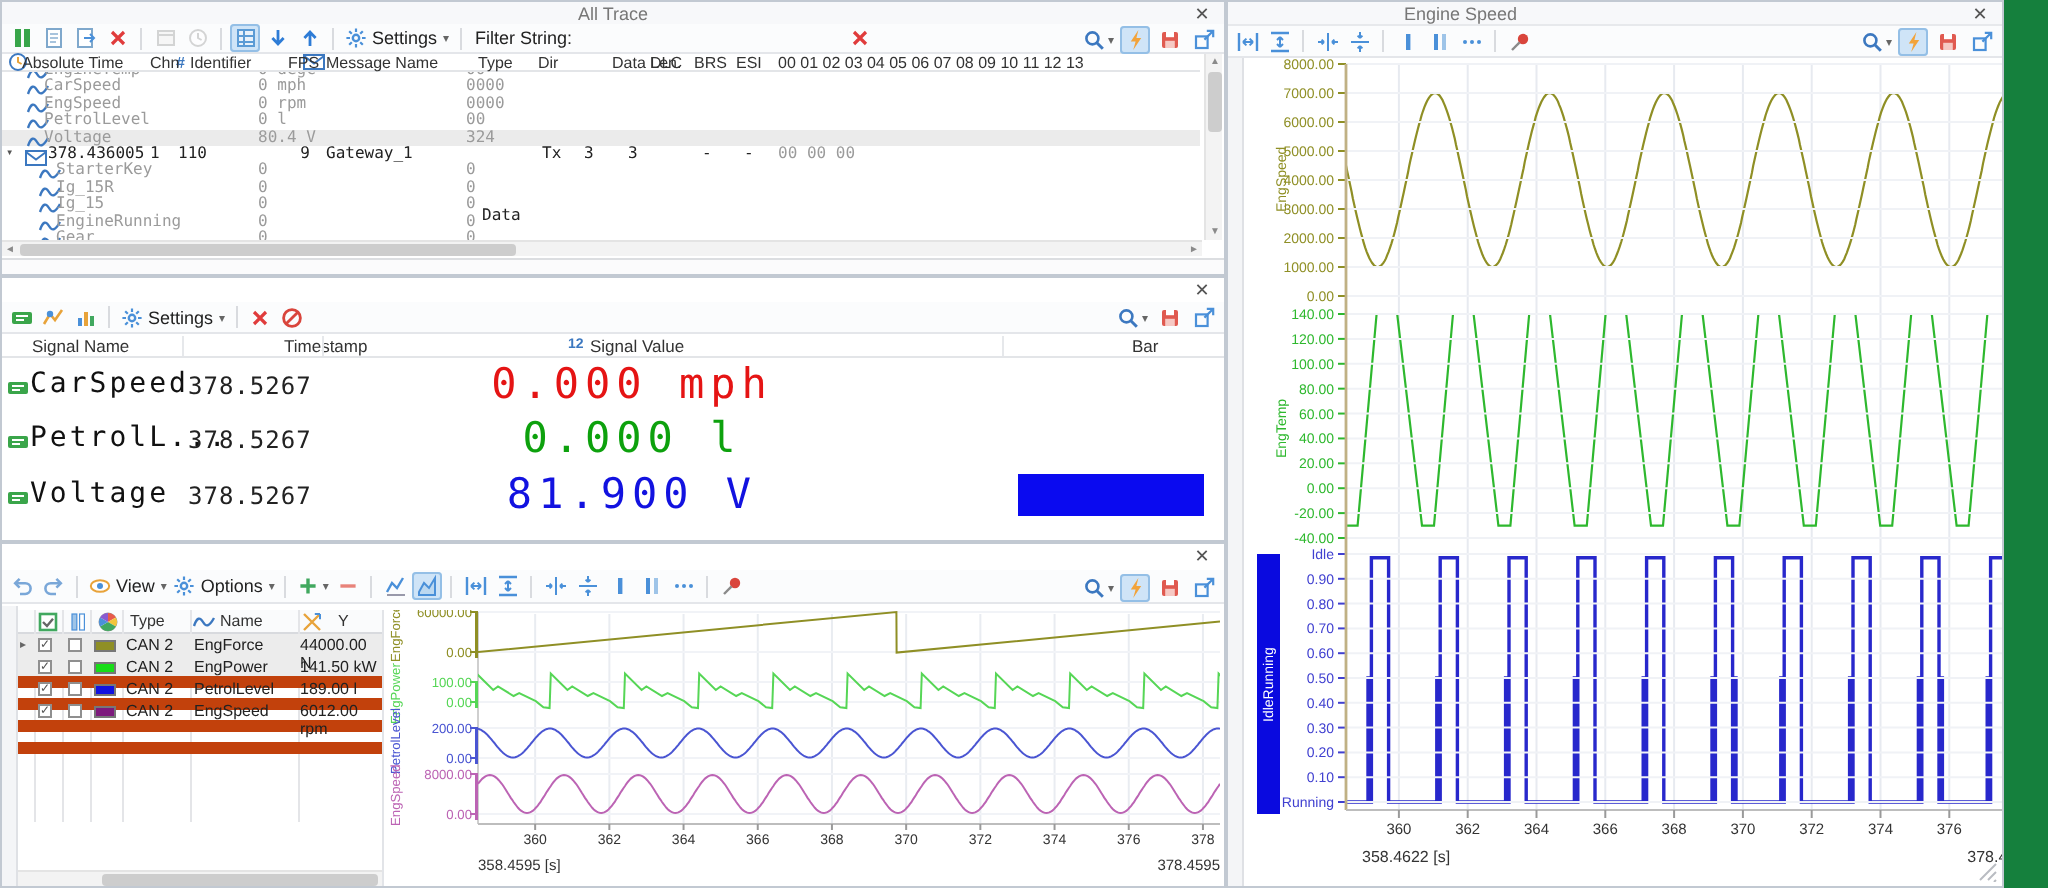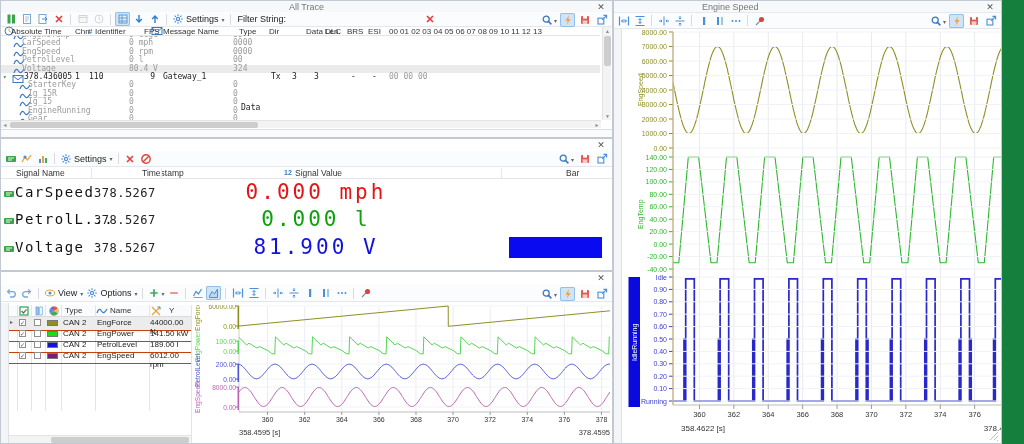--- a/index.html
+++ b/index.html
@@ -52,21 +52,21 @@
 .nrow .val{position:absolute;left:160px;width:310px;top:1px;font-size:21px;letter-spacing:3px;text-align:center}
 .nrow .bar{position:absolute;left:508px;top:3px;width:93px;height:21px}
 .nrow .icon{position:absolute;left:2px;top:9px}
 .num12{color:#3c78c0;font-weight:bold;font-size:7px}
 .hashb{color:#3c78c0;font-weight:bold;font-size:8px}
 
 .gutter{position:absolute;background:#f4f5f7;border-right:1px solid #dfe1e5}
 .legend{position:absolute;font-size:8px}
 .legend .hd{position:absolute;top:0;left:0;right:0;height:12px;border-bottom:1px solid #d8dade;background:#fafbfc}
 .legend .hd span.h{position:absolute;top:1px;color:#333}
-.legend .lrow{position:absolute;left:0;right:0;height:14px;border-bottom:1px solid #c2410c}
+.legend .lrow{position:absolute;left:0;right:0;height:27px;border-bottom:6px solid #c2410c}
 .legend .lrow.first{background:#ececec}
 .legend .cb{position:absolute;top:2px;width:7px;height:7px;border:1px solid #8f8f8f;background:#fff;font-size:6px;line-height:6px;text-align:center;color:#555}
 .legend .sw{position:absolute;top:2.5px;width:11px;height:6px;border:1px solid #777}
 .legend .t{position:absolute;top:1px;color:#222}
 .legend .colsep{position:absolute;top:0;bottom:0;width:1px;background:#e4e5e8}
 .legend .mark{position:absolute;left:1px;top:1px;font-size:6px;color:#666}
 .chartwrap{position:absolute}
 .grip{position:absolute;right:2px;bottom:2px;width:12px;height:12px}
 </style>
 </head>

